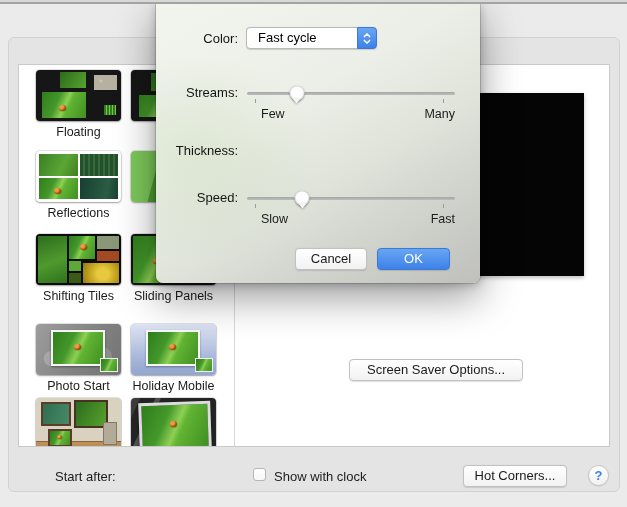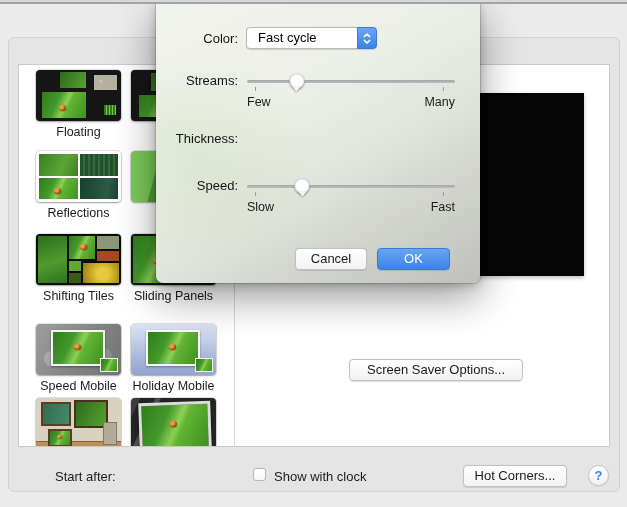--- a/index.html
+++ b/index.html
@@ -61,30 +61,30 @@
             linear-gradient(150deg,#f2f4ee 0%,#ecefe7 38%,#dfe3da 60%,#cdcfc9 82%,#bfc0bc 100%);
           box-shadow:0 14px 40px rgba(0,0,0,.40),0 2px 10px rgba(0,0,0,.22),0 0 0 1px rgba(0,0,0,.14);}
   .dlg-label{position:absolute;left:0;width:82px;text-align:right;font-size:13px;color:#141414;}
   .color-popup{position:absolute;left:90px;top:24px;width:131px;height:22px;box-sizing:border-box;
                background:#fff;border:1px solid #b9b9b9;border-radius:4px;
                box-shadow:0 0.5px 1px rgba(0,0,0,.15);}
   .color-popup .val{position:absolute;left:11px;top:0;line-height:20px;font-size:13px;color:#000;}
   .popup-cap{position:absolute;right:-1px;top:-1px;width:20px;height:22px;border-radius:0 4px 4px 0;
              background:linear-gradient(var(--accent-blue-light,#66a3f2),var(--accent-blue,#3c82e8));
              border:1px solid #3a79d8;box-sizing:border-box;display:flex;align-items:center;justify-content:center;}
-  .srow{position:absolute;left:0;width:100%;height:54px;}
+  .srow{position:absolute;left:0;width:100%;height:54px;margin-top:12px;}
   .row-streams{top:63px;} .row-thickness{top:121px;} .row-speed{top:168px;}
   .srow .dlg-label{top:7px;}
   .zone{position:absolute;left:91px;width:208px;top:0;height:100%;}
   .track{position:absolute;left:0;right:0;top:14px;height:3px;border-radius:2px;
          background:linear-gradient(#a6a6a6,#bdbdbd);}
   .tick{position:absolute;width:1px;height:4px;background:#9b9b9b;top:21px;}
   .tick-l{left:8px;} .tick-r{left:196px;}
   .zmin,.zmax{position:absolute;top:29px;font-size:12.5px;color:#1c1c1c;}
-  .zmin{left:0;} .zmax{right:0;text-align:right;}
+  .zmin{left:14px;} .zmax{right:0;text-align:right;}
   .sthumb{position:absolute;top:15.5px;width:15px;height:15px;transform:translate(-50%,-56%);
           background:#fdfdfd;border-radius:50% 50% 50% 50%/46% 46% 54% 54%;
           box-shadow:0 1px 2px rgba(0,0,0,.4),inset 0 0 0 1px rgba(0,0,0,.14);}
   .sthumb::after{content:'';position:absolute;left:50%;bottom:-3.5px;transform:translateX(-50%);
           width:0;height:0;border-left:4.5px solid transparent;border-right:4.5px solid transparent;
           border-top:5.5px solid #f6f6f6;filter:drop-shadow(0 1px 1px rgba(0,0,0,.3));}
   .dlg-btn{position:absolute;top:245px;height:22px;line-height:20px;}
   .dlg-cancel{left:139px;width:72px;}
   .dlg-ok{left:221px;width:73px;}
 </style>
@@ -151,21 +151,21 @@
     <div class="thumb" style="left:17px;top:259px;background:
         radial-gradient(circle at 18% 68%,rgba(255,255,255,.20) 0 7px,transparent 8px),
         radial-gradient(circle at 34% 22%,rgba(255,255,255,.16) 0 5px,transparent 6px),
         radial-gradient(circle at 78% 64%,rgba(255,255,255,.14) 0 9px,transparent 10px),
         linear-gradient(120deg,#9d9d9d,#818181 60%,#737373);">
       <span class="ph photo-green" style="left:15px;top:6px;width:50px;height:32px;border:2px solid #f4f4f4;box-shadow:0 1px 2px rgba(0,0,0,.4);">
           <span class="bug" style="left:21px;top:12px;"></span>
         </span>
       <span class="ph photo-green" style="right:3px;bottom:3px;width:16px;height:12px;border:1px solid #eee;"></span>
     </div>
-    <div class="saver-label" style="left:17px;top:314px;">Speed Mobile</div>
+    <div class="saver-label" style="left:17px;top:314px;">Photo Start</div>
 
     <div class="thumb" style="left:112px;top:259px;background:
         radial-gradient(circle at 20% 25%,rgba(255,255,255,.8) 0 1px,transparent 2px),
         radial-gradient(circle at 70% 15%,rgba(255,255,255,.8) 0 1px,transparent 2px),
         radial-gradient(circle at 45% 75%,rgba(255,255,255,.6) 0 1px,transparent 2px),
         linear-gradient(180deg,#dde4f3,#a5b4d8 70%,#93a6cf);">
       <span class="ph photo-green" style="left:15px;top:6px;width:50px;height:32px;border:2px solid #f7f7f7;box-shadow:0 1px 2px rgba(0,0,0,.35);">
           <span class="bug" style="left:21px;top:12px;"></span>
         </span>
       <span class="ph photo-green" style="right:3px;bottom:3px;width:16px;height:12px;border:1px solid #f0f0f0;"></span>

